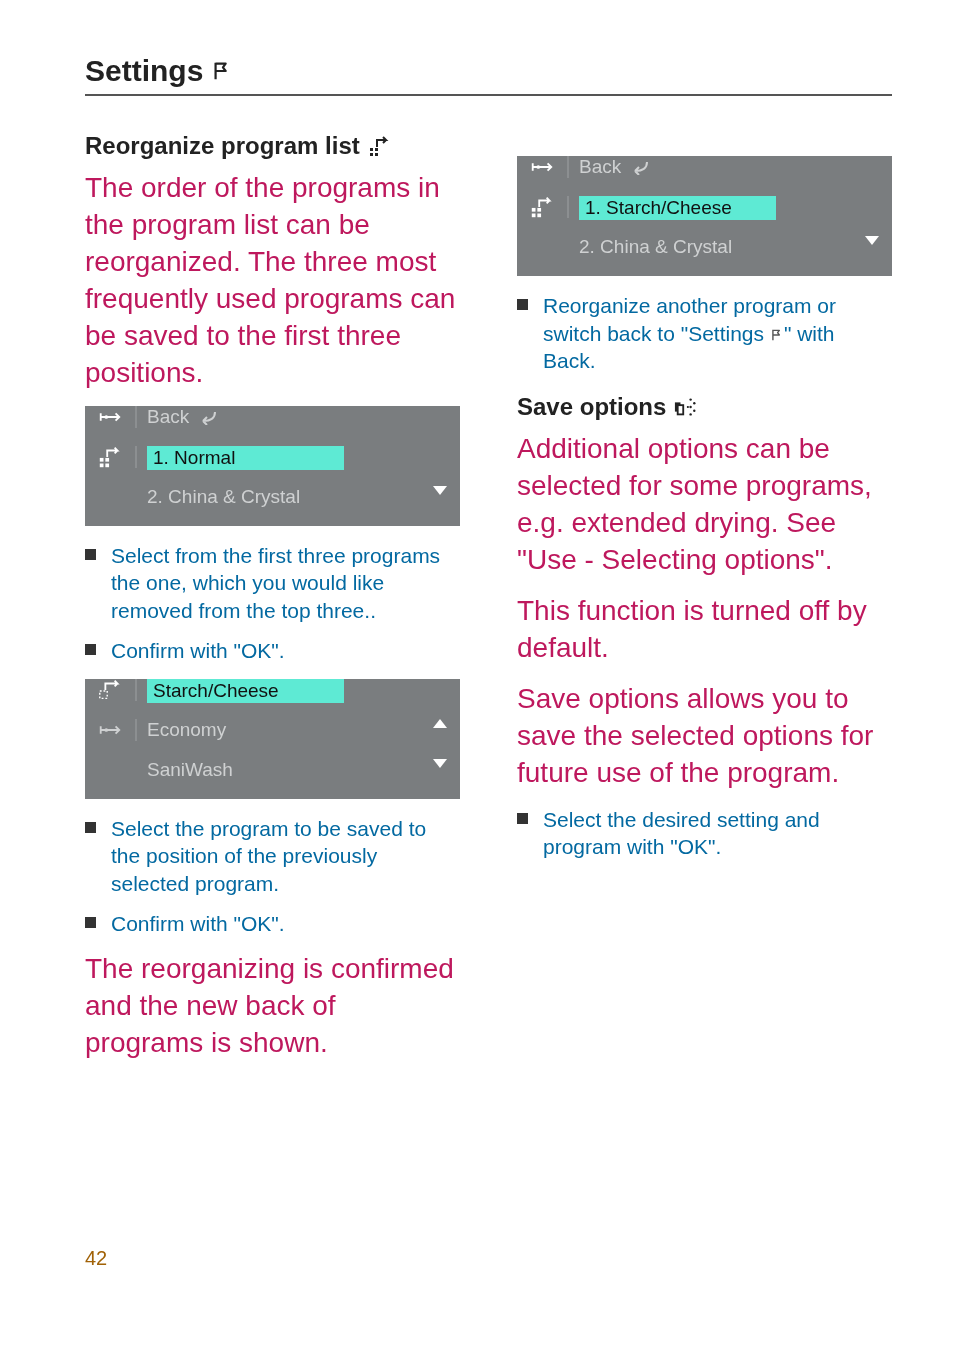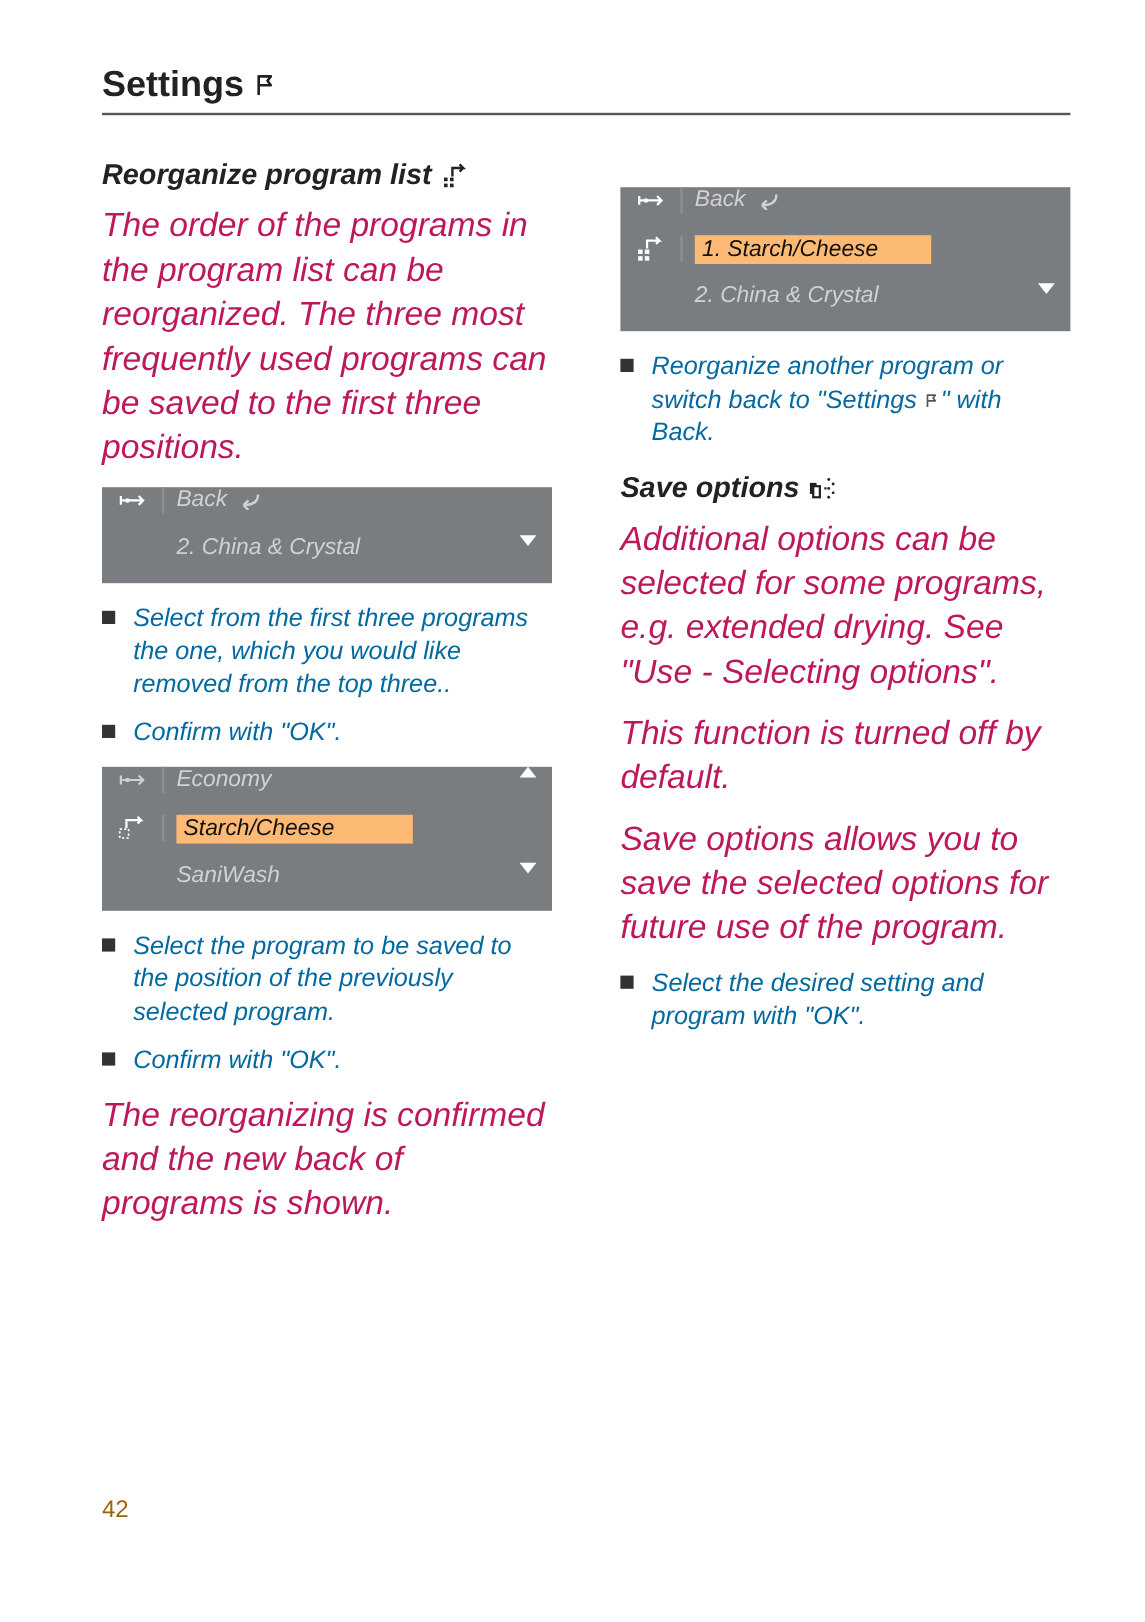--- a/index.html
+++ b/index.html
@@ -1,36 +1,36 @@
 <!DOCTYPE html>
 <html><head>
 <meta charset="utf-8">
 <style>
   * { box-sizing: border-box; margin: 0; padding: 0; }
   html, body { width: 954px; height: 1352px; background: #fff; font-family: Arial, Helvetica, sans-serif; color: #3a3a3a; }
   .page { position: relative; width: 954px; height: 1308px; padding: 54px 62px 40px 85px; }
   .page-title { font-size: 30px; font-weight: bold; color: #222; display: flex; align-items: center; gap: 8px; }
   .page-title .flag-icon svg { width: 22px; height: 22px; display: block; }
   .rule { border: none; border-top: 2px solid #555; margin-top: 6px; margin-bottom: 28px; }
-  .columns { display: flex; gap: 57px; font-style: italic; }
+  .columns { display: flex; gap: 57px; }
   .col { flex: 1 1 0; min-width: 0; }
   .subhead { font-size: 24px; font-weight: bold; color: #222; display: flex; align-items: center; gap: 8px; margin-top: 8px; margin-bottom: 10px; }
   .subhead .hicon svg { width: 24px; height: 24px; display: block; }
   p.body { font-size: 28px; line-height: 1.32; color: #be185d; margin-bottom: 14px; }
   ul.steps { list-style: none; margin: 10px 0 14px 0; }
   ul.steps li { position: relative; padding-left: 26px; font-size: 21px; line-height: 1.32; color: #0369a1; margin-bottom: 12px; }
   ul.steps li::before { content: ""; position: absolute; left: 0; top: 7px; width: 11px; height: 11px; background: #333; }
   ul.steps li span.inline-flag svg { width: 14px; height: 14px; vertical-align: -1px; }
   
   .lcd { width: 100%; background: #7a7d7f; margin: 12px 0 16px 0; }
   .lcd-row { display: flex; align-items: flex-start; height: 40px; }
   .lcd-iconcell { width: 52px; display: flex; align-items: center; justify-content: center; border-right: 2px solid #8c8f91; }
   .lcd-iconcell svg { width: 26px; height: 22px; }
   .lcd-textcell { flex: 1; display: flex; align-items: center; padding-left: 10px; font-family: Verdana, Geneva, sans-serif; font-size: 19px; color: #fff; position: relative; }
-  .lcd-selected .lcd-textcell .sel-wrap { background: #fdba74; color: #111; padding: 1px 8px 1px 6px; display: inline-block; min-width: 72%; }
+  .lcd-selected .lcd-textcell .sel-wrap { background: #5eead4; color: #111; padding: 1px 8px 1px 6px; display: inline-block; min-width: 72%; }
   .lcd-arrowcell { width: 40px; display: flex; align-items: center; justify-content: center; color: #fff; }
   .lcd-arrowcell .tri { width: 0; height: 0; border-left: 7px solid transparent; border-right: 7px solid transparent; }
   .lcd-arrowcell .tri.down { border-top: 9px solid #fff; }
   .lcd-arrowcell .tri.up { border-bottom: 9px solid #fff; }
   .lcd-dim { color: #cfd1d2; }
   .lcd-back-arrow { margin-left: 8px; display:inline-flex; }
   .lcd-back-arrow svg { width: 20px; height: 16px; }
   .page-number { position: absolute; left: 85px; bottom: 38px; font-size: 20px; color: #a16207; }
 </style>
 </head>
@@ -78,58 +78,73 @@
           <div class="lcd-textcell lcd-dim">
             <span>Back</span>
             <span class="lcd-back-arrow">
               <svg viewBox="0 0 20 16">
                   <path d="M18 3 C18 12 8 12 6 12 M6 12 l4 -4 M6 12 l4 4" stroke="#cfd1d2" stroke-width="2" fill="none"></path>
                 </svg>
             </span>
           </div>
           <div class="lcd-arrowcell"></div>
         </div>
+        <div class="lcd-row lcd-selected">
+          <div class="lcd-iconcell">
+            <svg viewBox="0 0 28 22" fill="#fff">
+                <rect x="3" y="12" width="4" height="4"></rect>
+                <rect x="3" y="18" width="4" height="4"></rect>
+                <rect x="9" y="12" width="4" height="4"></rect>
+                <rect x="9" y="18" width="4" height="4"></rect>
+                <path d="M11 11 L11 4 L22 4 L19 1 M22 4 L19 7" stroke="#fff" stroke-width="2" fill="none"></path>
+              </svg>
+          </div>
+          <div class="lcd-textcell">
+            <span class="sel-wrap">1. Normal</span>
+          </div>
+          <div class="lcd-arrowcell"></div>
+        </div>
         <div class="lcd-row">
           <div class="lcd-iconcell"></div>
           <div class="lcd-textcell lcd-dim">2. China &amp; Crystal</div>
           <div class="lcd-arrowcell">
               <span class="tri down"></span>
             </div>
         </div>
       </div>
 
       <ul class="steps">
         <li>Select from the first three programs the one, which you would like removed from the top three..</li>
         <li>Confirm with "OK".</li>
       </ul>
 
       <div class="lcd">
+        <div class="lcd-row lcd-selected">
+          <div class="lcd-iconcell">
+            <svg viewBox="0 0 28 22" fill="#fff">
+                <rect x="3" y="12" width="8" height="8" stroke="#fff" stroke-width="1.5" fill="none" stroke-dasharray="2 2"></rect>
+                <path d="M9 11 L9 4 L22 4 L19 1 M22 4 L19 7" stroke="#fff" stroke-width="2" fill="none"></path>
+              </svg>
+          </div>
+          <div class="lcd-textcell">
+            <span class="sel-wrap">Starch/Cheese</span>
+          </div>
+          <div class="lcd-arrowcell"></div>
+        </div>
         <div class="lcd-row">
           <div class="lcd-iconcell">
             <svg viewBox="0 0 28 22">
                 <path d="M4 11 h20 M20 7 l4 4 l-4 4 M4 7 l0 8" stroke="#cfd1d2" stroke-width="2" fill="none"></path>
                 <circle cx="10" cy="11" r="2" fill="#cfd1d2"></circle>
               </svg>
           </div>
           <div class="lcd-textcell lcd-dim">Economy</div>
           <div class="lcd-arrowcell">
               <span class="tri up"></span>
             </div>
-        </div>
-        <div class="lcd-row lcd-selected">
-          <div class="lcd-iconcell">
-            <svg viewBox="0 0 28 22" fill="#fff">
-                <rect x="3" y="12" width="8" height="8" stroke="#fff" stroke-width="1.5" fill="none" stroke-dasharray="2 2"></rect>
-                <path d="M9 11 L9 4 L22 4 L19 1 M22 4 L19 7" stroke="#fff" stroke-width="2" fill="none"></path>
-              </svg>
-          </div>
-          <div class="lcd-textcell">
-            <span class="sel-wrap">Starch/Cheese</span>
-          </div>
-          <div class="lcd-arrowcell"></div>
         </div>
         <div class="lcd-row">
           <div class="lcd-iconcell"></div>
           <div class="lcd-textcell lcd-dim">SaniWash</div>
           <div class="lcd-arrowcell">
               <span class="tri down"></span>
             </div>
         </div>
       </div>
 

